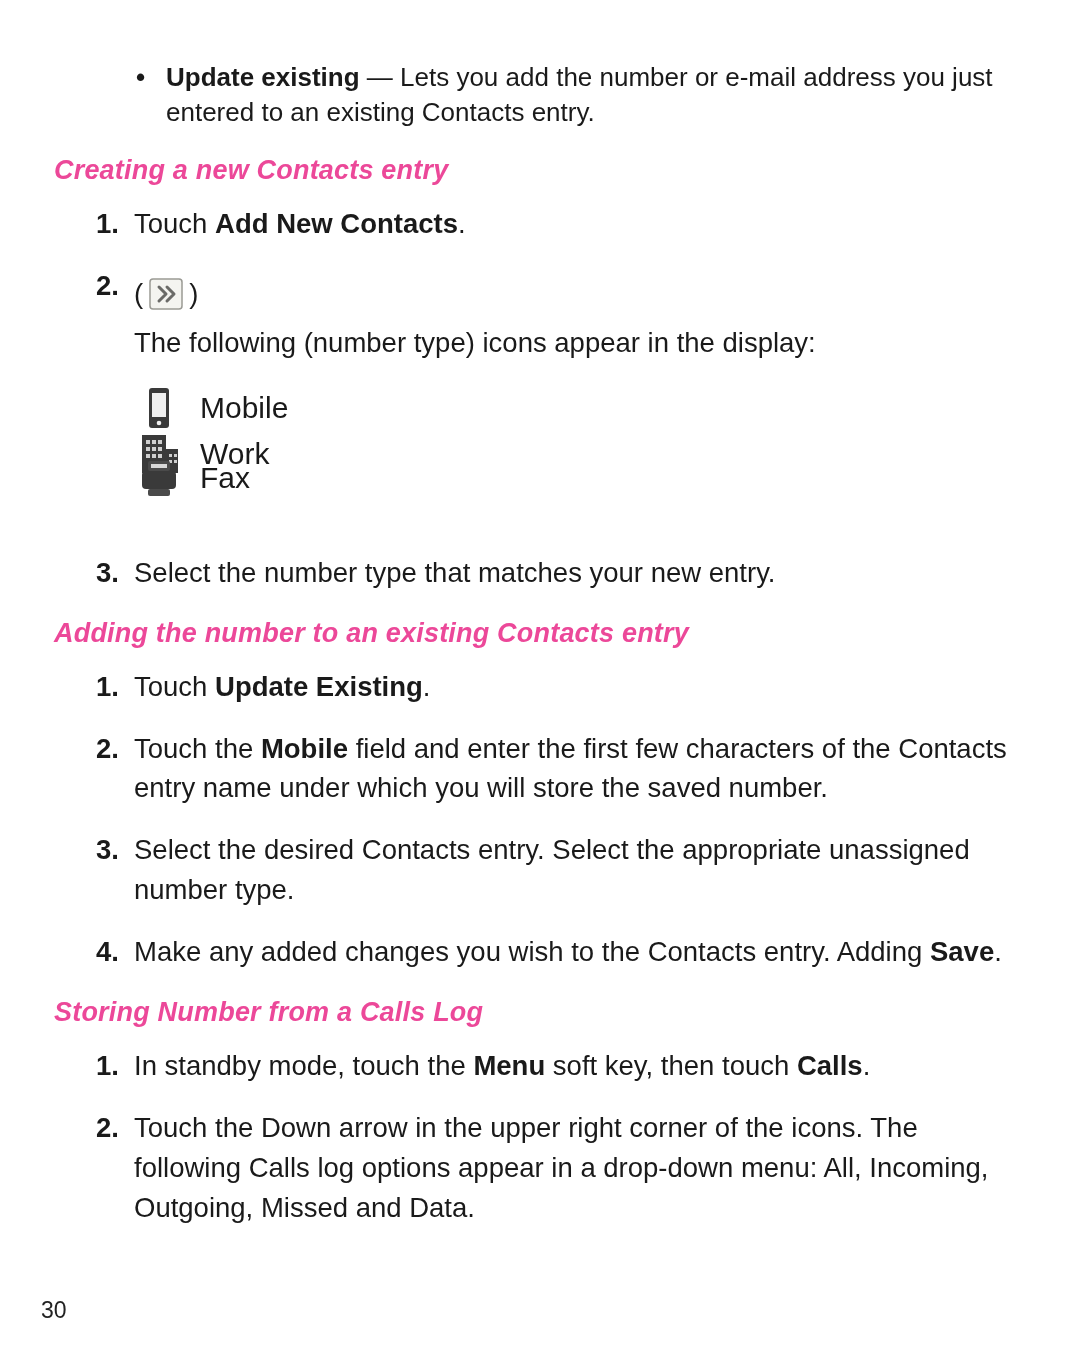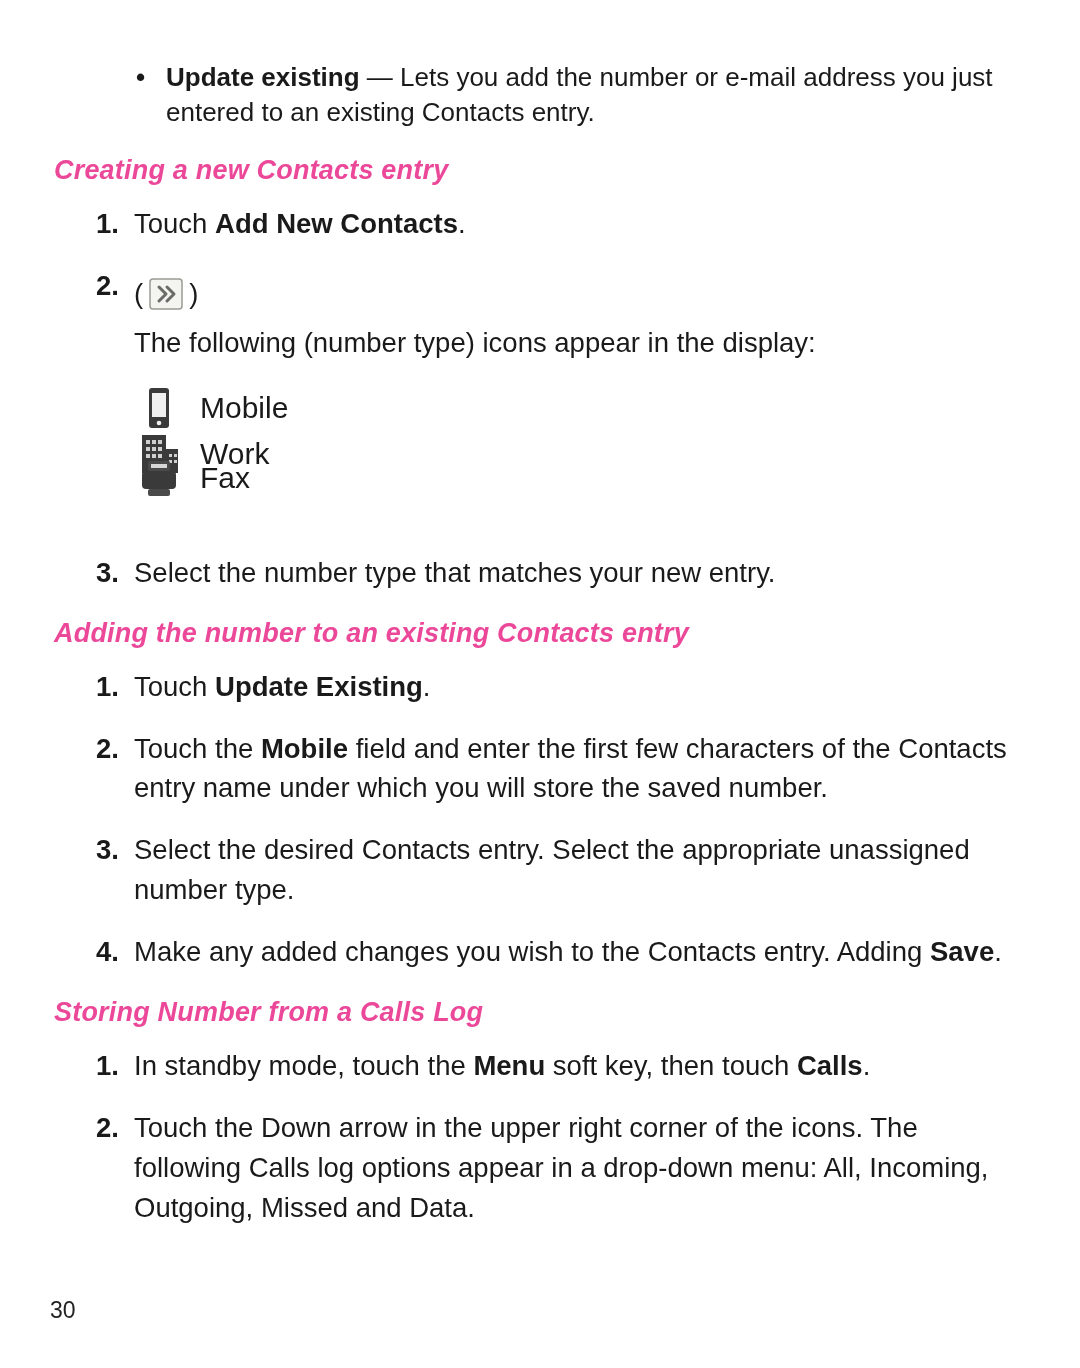--- a/index.html
+++ b/index.html
@@ -70,21 +70,21 @@
     display:flex;align-items:center;gap:18px;
     font-size:30px;
   }
   .cell1{width:260px;}
   .ico{
     width:46px;height:46px;display:flex;align-items:center;justify-content:center;
   }
   .ico svg{width:46px;height:46px;}
   .page-num{
     position:absolute;
-    left:50px;bottom:44px;
+    left:41px;bottom:44px;
     font-size:23px;
     color:#222;
   }
 </style>
 </head>
 <body>
 
 <div class="bullet-row">
   <div class="bullet-dot">•</div>
   <div class="bullet-text">

